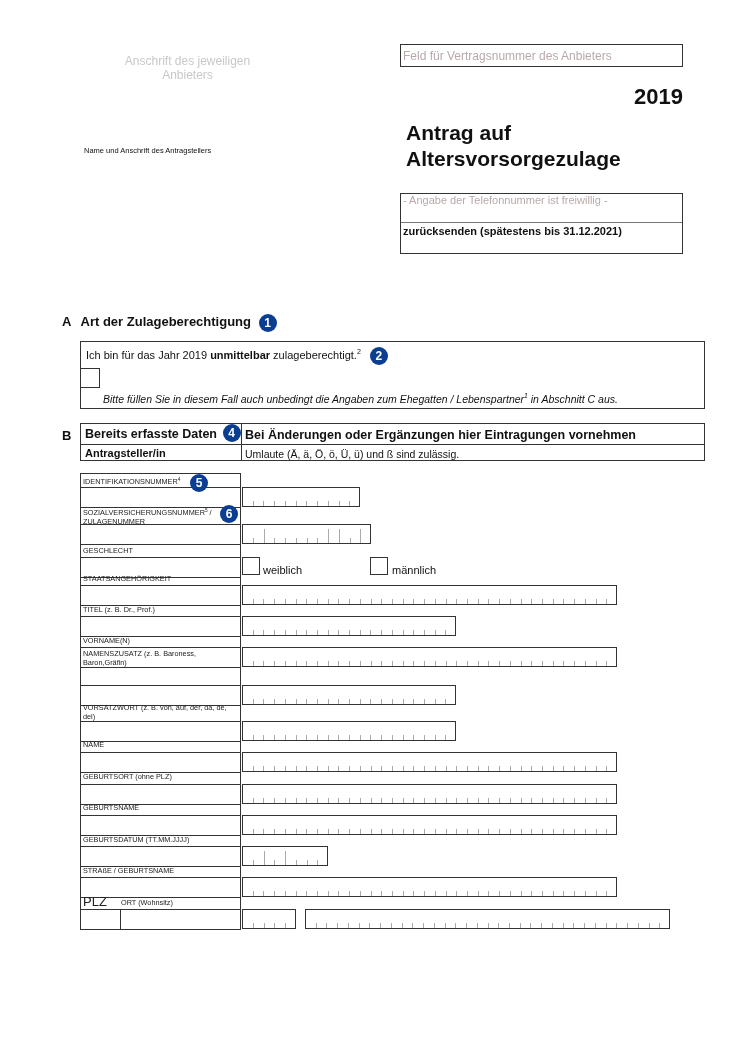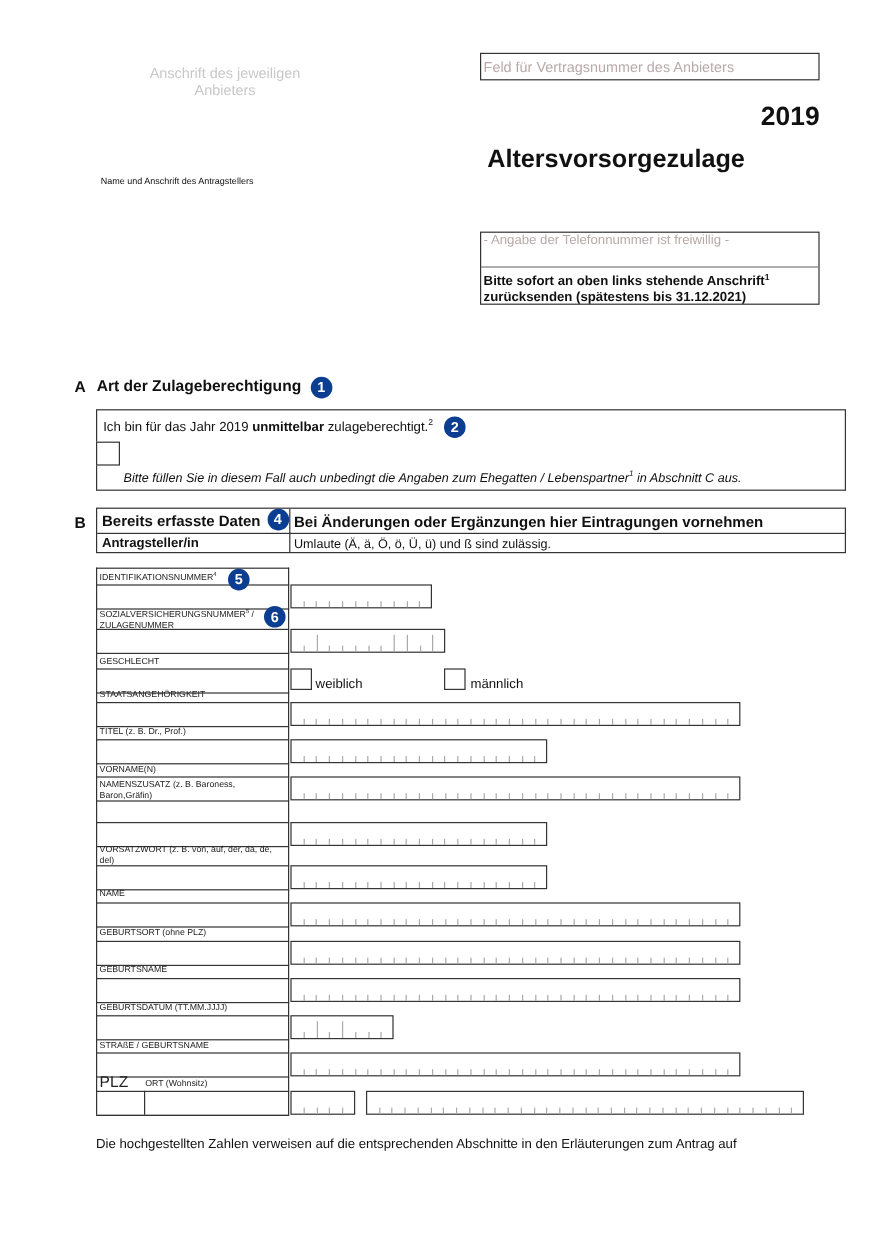--- a/index.html
+++ b/index.html
@@ -21,29 +21,29 @@
 <div class="abs grey-ph" style="left:100px;top:54px;width:175px;text-align:center;font-size:12px;line-height:14px;">Anschrift des jeweiligen Anbieters</div>
 <div class="abs" style="left:84px;top:146px;font-size:7.5px;">Name und Anschrift des Antragstellers</div>
 
 <div class="box" style="left:400px;top:44px;width:283px;height:23px;">
   <span class="pink-ph abs" style="left:2px;top:4px;font-size:12px;">Feld für Vertragsnummer des Anbieters</span>
 </div>
 
 <div class="abs" style="left:600px;top:84px;width:83px;text-align:right;font-size:22px;font-weight:bold;">2019</div>
 
 <div class="abs" style="left:406px;top:120px;font-size:21px;font-weight:bold;line-height:26px;">
+  <div>Antrag auf</div>
   <div>Altersvorsorgezulage</div>
 </div>
 
 <div class="box" style="left:400px;top:193px;width:283px;height:61px;">
   <div style="position:absolute;left:0;top:0;right:0;height:28px;border-bottom:1px solid #777;">
     <div class="pink-ph" style="font-size:11px;padding-left:2px;line-height:12px;">- Angabe der Telefonnummer ist freiwillig -</div>
   </div>
   <div style="position:absolute;left:2px;top:31px;font-size:11px;font-weight:bold;line-height:13px;">
-    <div><span>Bitte sofort an oben links stehende Anschrift</span><sup>1</sup></div>
     <div>zurücksenden (spätestens bis 31.12.2021)</div>
   </div>
 </div>
 
 <div class="abs" style="left:62px;top:314px;font-size:13px;font-weight:bold;">
   <span>A</span>
   <span style="margin-left:6px;">Art der Zulageberechtigung</span>
   <span class="badge" style="margin-left:4px;">1</span>
 </div>
 
@@ -474,14 +474,13 @@
       <div style="position: absolute; left: 310.324px; bottom: 0px; width: 0px; height: 5px; border-left: 1px solid rgb(170, 170, 170);"></div>
       <div style="position: absolute; left: 321.059px; bottom: 0px; width: 0px; height: 5px; border-left: 1px solid rgb(170, 170, 170);"></div>
       <div style="position: absolute; left: 331.794px; bottom: 0px; width: 0px; height: 5px; border-left: 1px solid rgb(170, 170, 170);"></div>
       <div style="position: absolute; left: 342.529px; bottom: 0px; width: 0px; height: 5px; border-left: 1px solid rgb(170, 170, 170);"></div>
       <div style="position: absolute; left: 353.265px; bottom: 0px; width: 0px; height: 5px; border-left: 1px solid rgb(170, 170, 170);"></div>
     </div>
     <div style="position: absolute; left: 80px; width: 161px; top: 929px; border-top: 1.3px solid rgb(51, 51, 51);"></div>
   </div>
 
 <div class="abs" style="left:80px;top:948px;font-size:11px;line-height:13px;">
-  <div>Die hochgestellten Zahlen verweisen auf die entsprechenden Abschnitte in den Erläuterungen zum Antrag auf</div>
 </div>
 
 </body></html>

